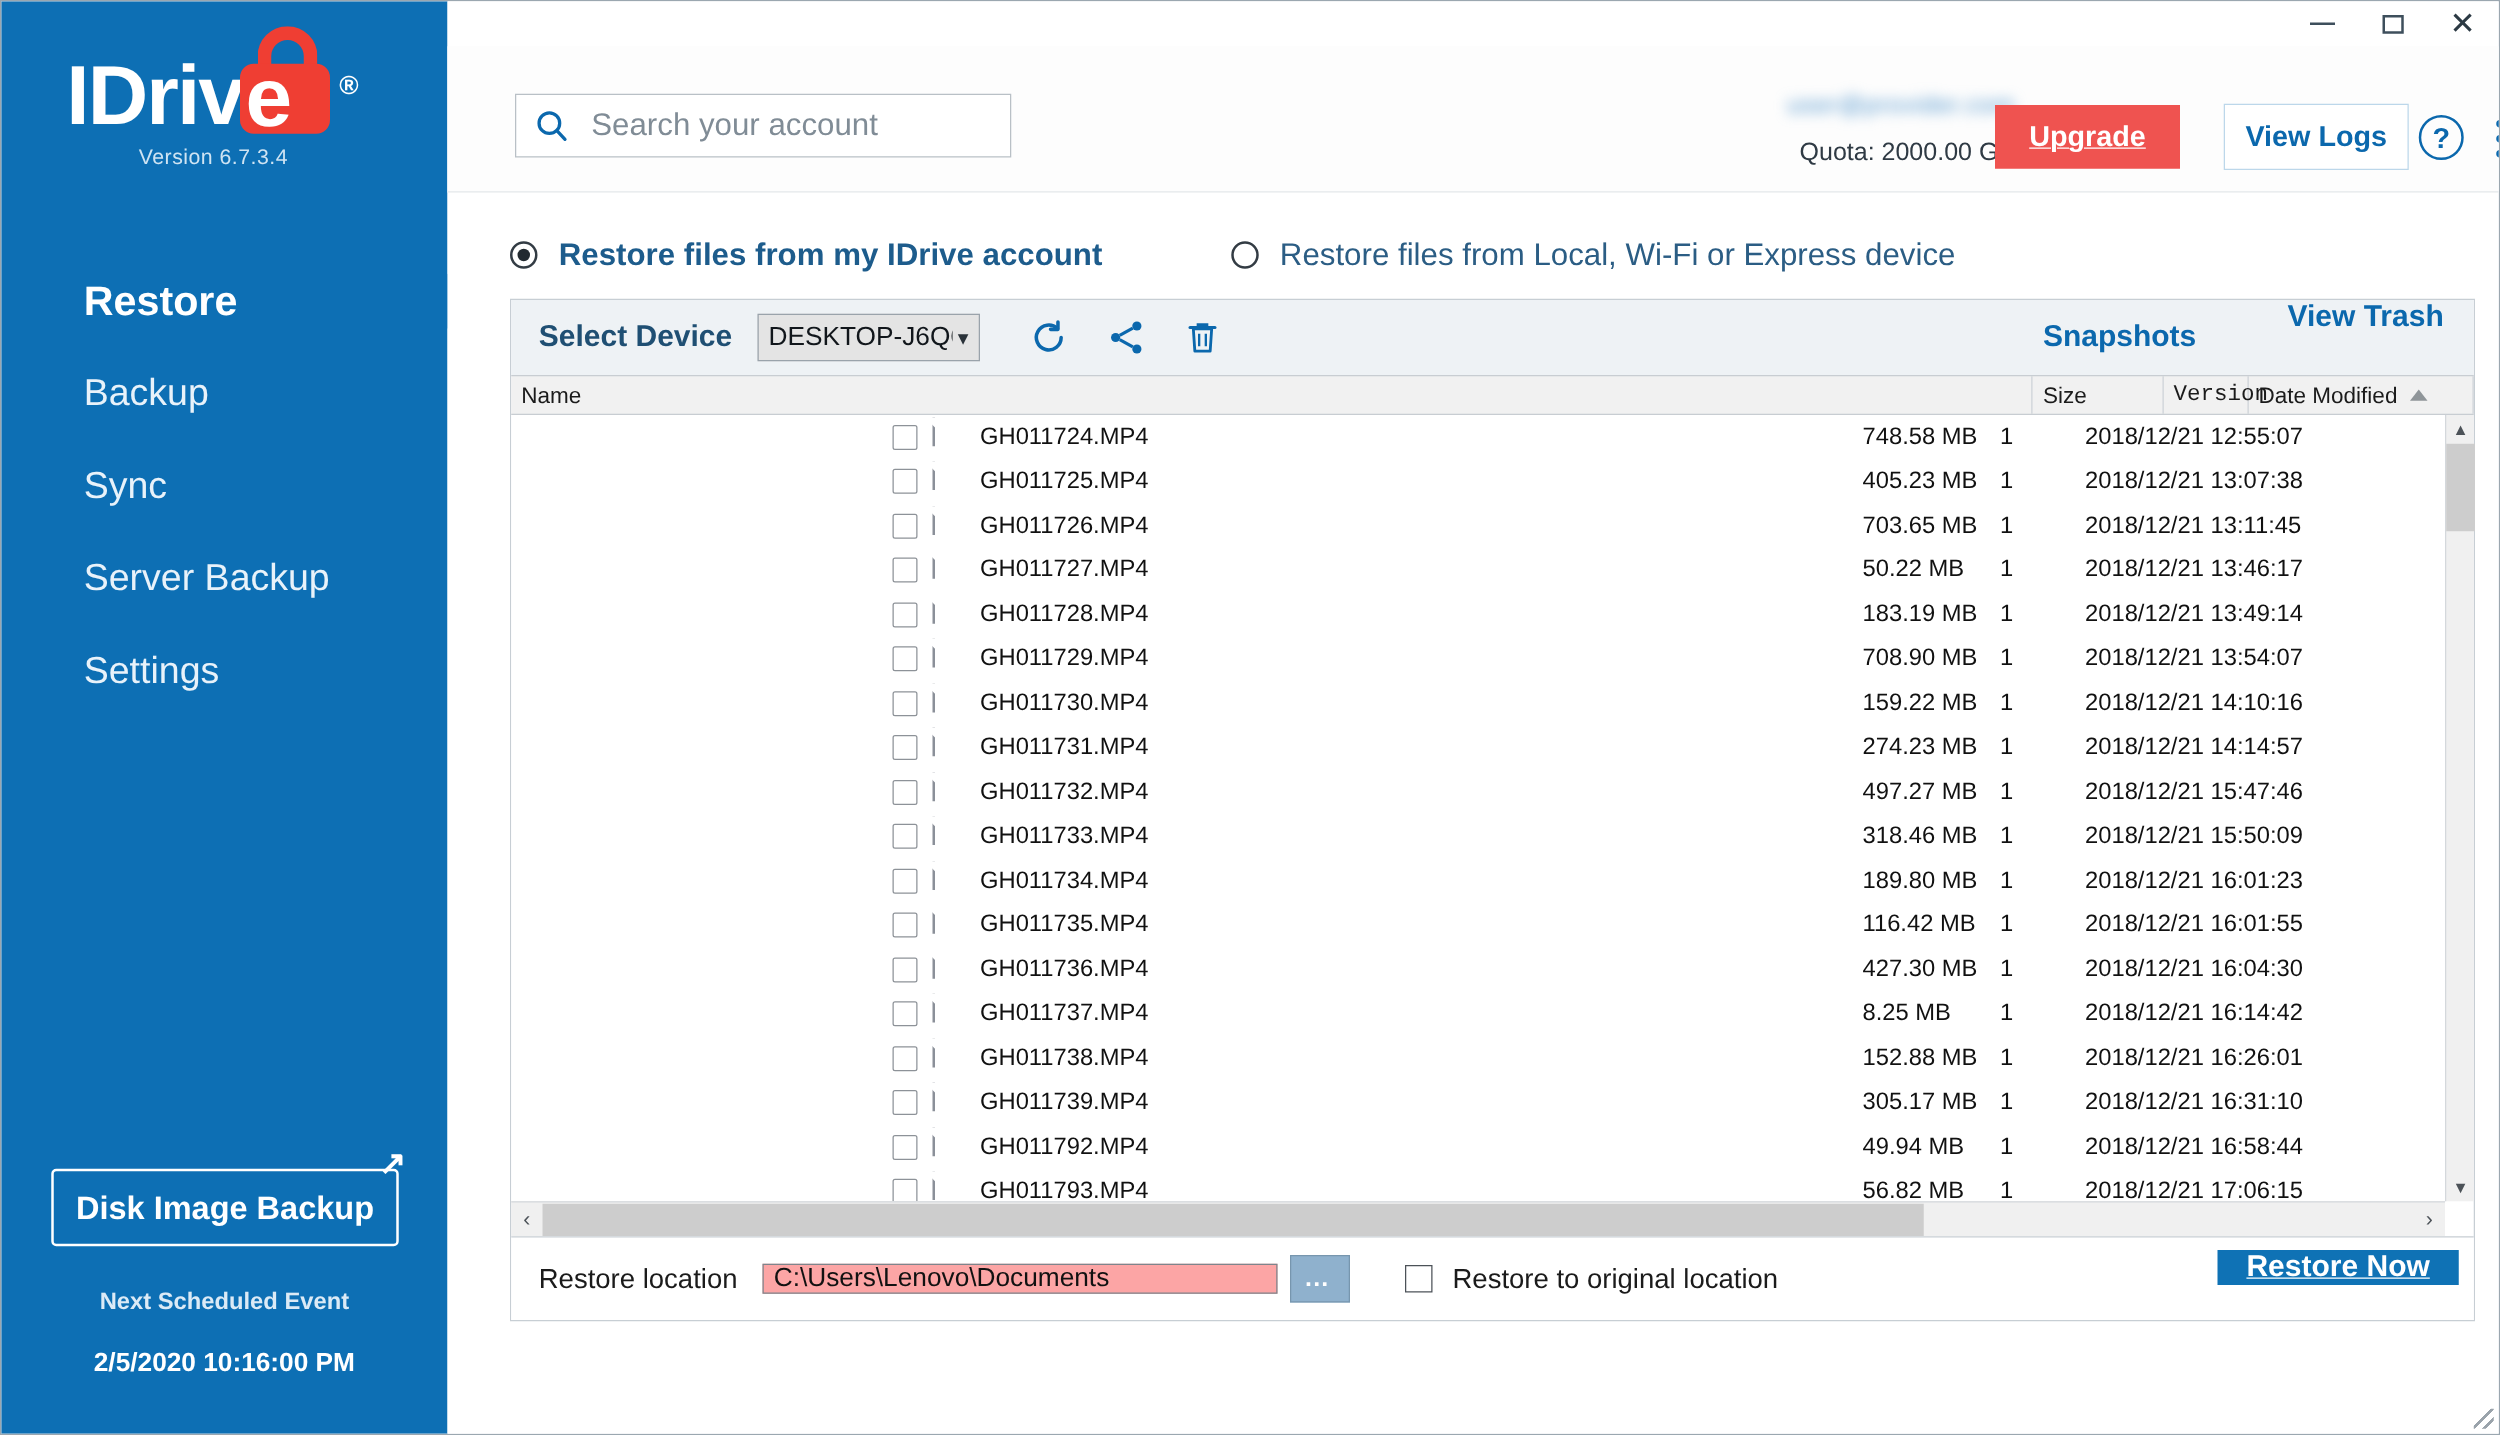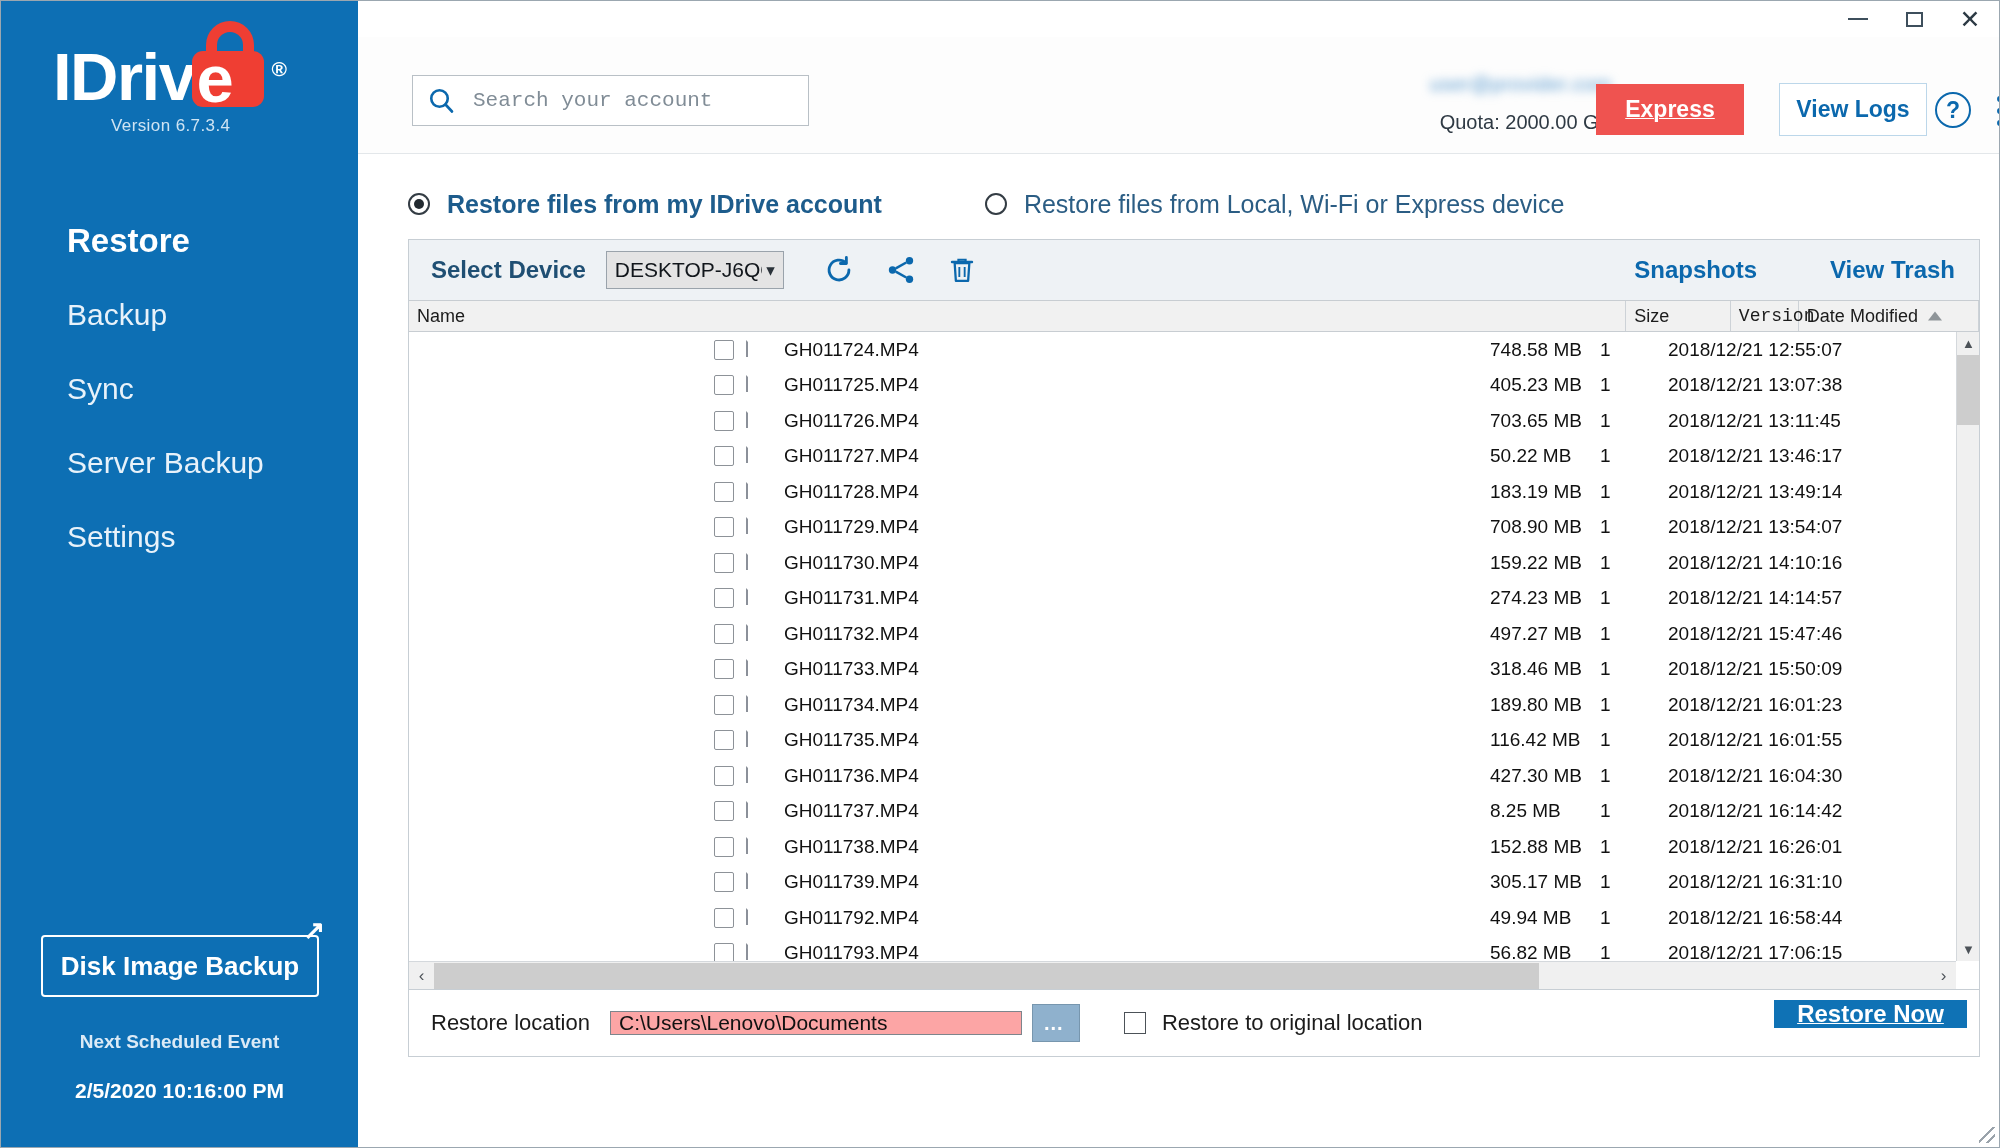--- a/index.html
+++ b/index.html
@@ -123,22 +123,22 @@
     border-bottom: 1px solid #e3e7ea;
   }
   #search-box {
     position: absolute; left: 54px; top: 38px;
     width: 397px; height: 51px;
     border: 1px solid #b9c0c6; background: #ffffff;
     display: flex; align-items: center; padding-left: 14px;
   }
   #search-input {
     border: none; outline: none; margin-left: 16px;
-    font-size: 21px; color: #4a5560; width: 300px;
-    font-family: Liberation Mono, monospace; background: transparent;
+    font-size: 25px; color: #4a5560; width: 300px;
+    font-family: Liberation Sans, sans-serif; background: transparent;
   }
   #search-input::placeholder { color: #808c96; }
 
   #account-block {
     position: absolute; right: 387px; top: 36px; text-align: right;
   }
   #account-email {
     font-size: 20px; color: #5a9bd0; filter: blur(5px);
     letter-spacing: 0.5px; height: 26px; user-select: none;
   }
@@ -219,21 +219,21 @@
   .chev { font-size: 17px; color: #2a3239; margin-left: 4px; }
 
   .tb-icon { margin-left: 28px; cursor: pointer; display: flex; align-items: center; }
   #refresh-icon { margin-left: 38px; }
 
   #snapshots-link {
     position: absolute; right: 222px; top: 16px;
     font-size: 24px; font-weight: bold; color: #0b68ad; cursor: pointer;
   }
   #viewtrash-link {
-    position: absolute; right: 24px; top: 16px;
+    position: absolute; right: 24px; top: 0;
     font-size: 24px; font-weight: bold; color: #0b68ad; cursor: pointer;
   }
 
   
   #table-header {
     position: absolute; top: 60px; left: 0; right: 0; height: 32px;
     background: #f1f1f1; border-top: 1px solid #c8cdd2; border-bottom: 1px solid #c8cdd2;
     display: flex; font-size: 18px; color: #1b1b1b;
   }
   .th { display: flex; align-items: center; padding-left: 8px; border-right: 1px solid #cdd2d7; height: 100%; }
@@ -416,21 +416,21 @@
         </svg>
         <input id="search-input" type="text" placeholder="Search your account" style="">
       </div>
 
       <div id="account-block">
         <div id="account-email">user@provider.com</div>
         <div id="account-quota">Quota: 2000.00 GB</div>
       </div>
 
       <div id="upgrade-btn">
-        <span>Express</span>
+        <span>Upgrade</span>
       </div>
 
       <div id="viewlogs-btn">
         <span>View Logs</span>
       </div>
 
       <div id="help-icon">
         <span>?</span>
       </div>
 

